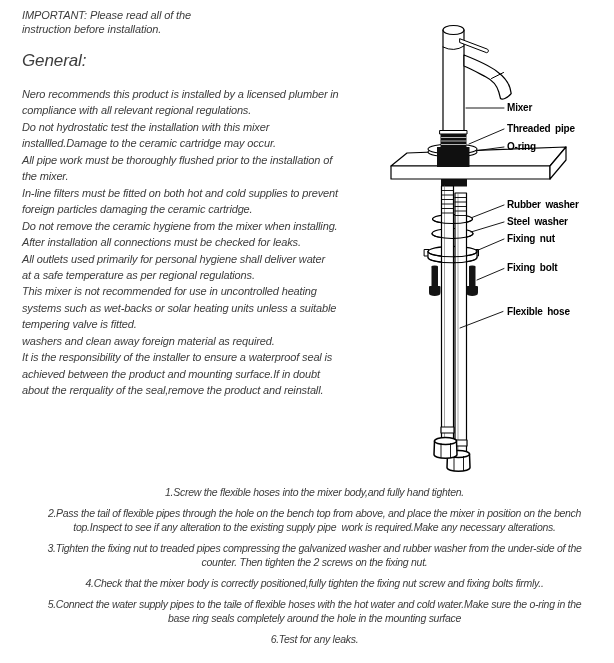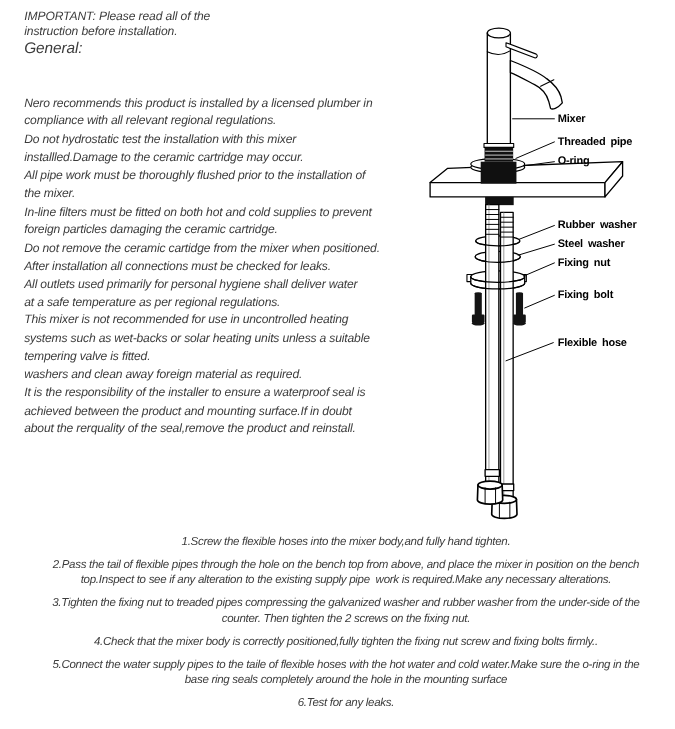--- a/index.html
+++ b/index.html
@@ -6,21 +6,21 @@
   body{
     width:614px;height:663px;position:relative;background:#ffffff;
     font-family:"Liberation Sans","DejaVu Sans",sans-serif;
     color:#3c3c3c;overflow:hidden;
   }
   .abs{position:absolute;}
   .important{
     left:22px;top:8px;font-size:11px;line-height:14px;letter-spacing:-0.1px;
   }
   .general-heading{
-    left:22px;top:35px;font-size:14px;letter-spacing:-0.1px;
+    left:22px;top:51px;font-size:17px;letter-spacing:-0.1px;
   }
   .general-text{
     left:22px;top:86px;font-size:11px;line-height:16.45px;letter-spacing:-0.15px;
   }
   .line{white-space:pre;font-style:italic;}
   .steps{
     left:22px;top:485px;font-size:10.5px;letter-spacing:-0.28px;width:585px;text-align:center;
   }
   .step{margin-bottom:6px;}
   .step .line{line-height:14.6px;}
@@ -42,21 +42,21 @@
 
 <div class="abs general-text">
     <div class="line">Nero recommends this product is installed by a licensed plumber in</div>
     <div class="line">compliance with all relevant regional regulations.</div>
     <div class="line">Do not hydrostatic test the installation with this mixer</div>
     <div class="line">installled.Damage to the ceramic cartridge may occur.</div>
     <div class="line">All pipe work must be thoroughly flushed prior to the installation of</div>
     <div class="line">the mixer.</div>
     <div class="line">In-line filters must be fitted on both hot and cold supplies to prevent</div>
     <div class="line">foreign particles damaging the ceramic cartridge.</div>
-    <div class="line">Do not remove the ceramic cartidge from the mixer when positioned.</div>
+    <div class="line">Do not remove the ceramic hygiene from the mixer when installing.</div>
     <div class="line">After installation all connections must be checked for leaks.</div>
     <div class="line">All outlets used primarily for personal hygiene shall deliver water</div>
     <div class="line">at a safe temperature as per regional regulations.</div>
     <div class="line">This mixer is not recommended for use in uncontrolled heating</div>
     <div class="line">systems such as wet-backs or solar heating units unless a suitable</div>
     <div class="line">tempering valve is fitted.</div>
     <div class="line">washers and clean away foreign material as required.</div>
     <div class="line">It is the responsibility of the installer to ensure a waterproof seal is</div>
     <div class="line">achieved between the product and mounting surface.If in doubt</div>
     <div class="line">about the rerquality of the seal,remove the product and reinstall.</div>

